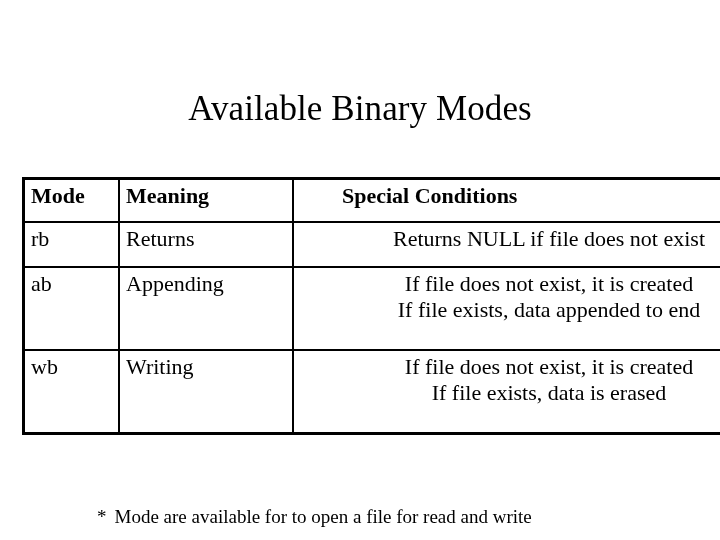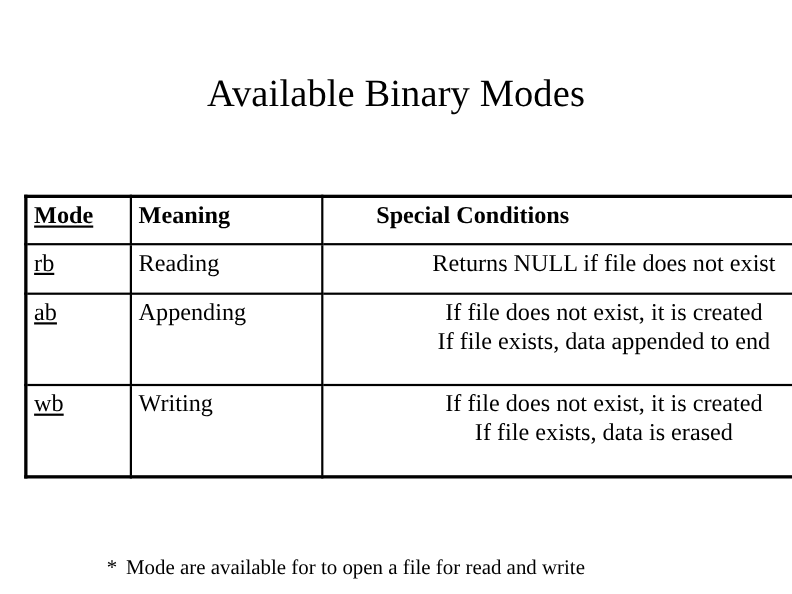--- a/index.html
+++ b/index.html
@@ -22,21 +22,21 @@
     inset: 0;
     width: 720px;
     height: 540px;
     background: #ffffff;
   }
 
   
   #title {
     position: absolute;
     left: 0;
-    top: 64px;
+    top: 88px;
     width: 720px;
     text-align: center;
     font-size: 35px;
     line-height: 42px;
     font-weight: 400;
     letter-spacing: 0.1px;
     white-space: nowrap;
   }
 
   
@@ -60,21 +60,20 @@
     font-weight: 400;
     text-align: left;
   }
   #modes-table thead th {
     font-weight: 700;
     height: 36px;
   }
   #modes-table td.col-mode,
   #modes-table th.col-mode {
     width: 83px;
-    text-decoration: underline;
   }
   #modes-table td.col-meaning,
   #modes-table th.col-meaning {
     width: 162px;
     border-radius: 11px;
   }
   #modes-table td.col-cond,
   #modes-table th.col-cond {
     width: 414px;
     white-space: nowrap;
@@ -107,21 +106,21 @@
     <thead>
       <tr>
         <th class="col-mode">Mode</th>
         <th class="col-meaning">Meaning</th>
         <th class="col-cond">Special Conditions</th>
       </tr>
     </thead>
     <tbody>
       <tr class="row-short">
         <td class="col-mode">rb</td>
-        <td class="col-meaning">Reading</td>
+        <td class="col-meaning">Returns</td>
         <td class="col-cond">
           <span class="cond-line">Returns NULL if file does not exist</span>
         </td>
       </tr>
       <tr class="row-tall">
         <td class="col-mode">ab</td>
         <td class="col-meaning">Appending</td>
         <td class="col-cond">
           <span class="cond-line">If file does not exist, it is created</span>
           <span class="cond-line">If file exists, data appended to end</span>

